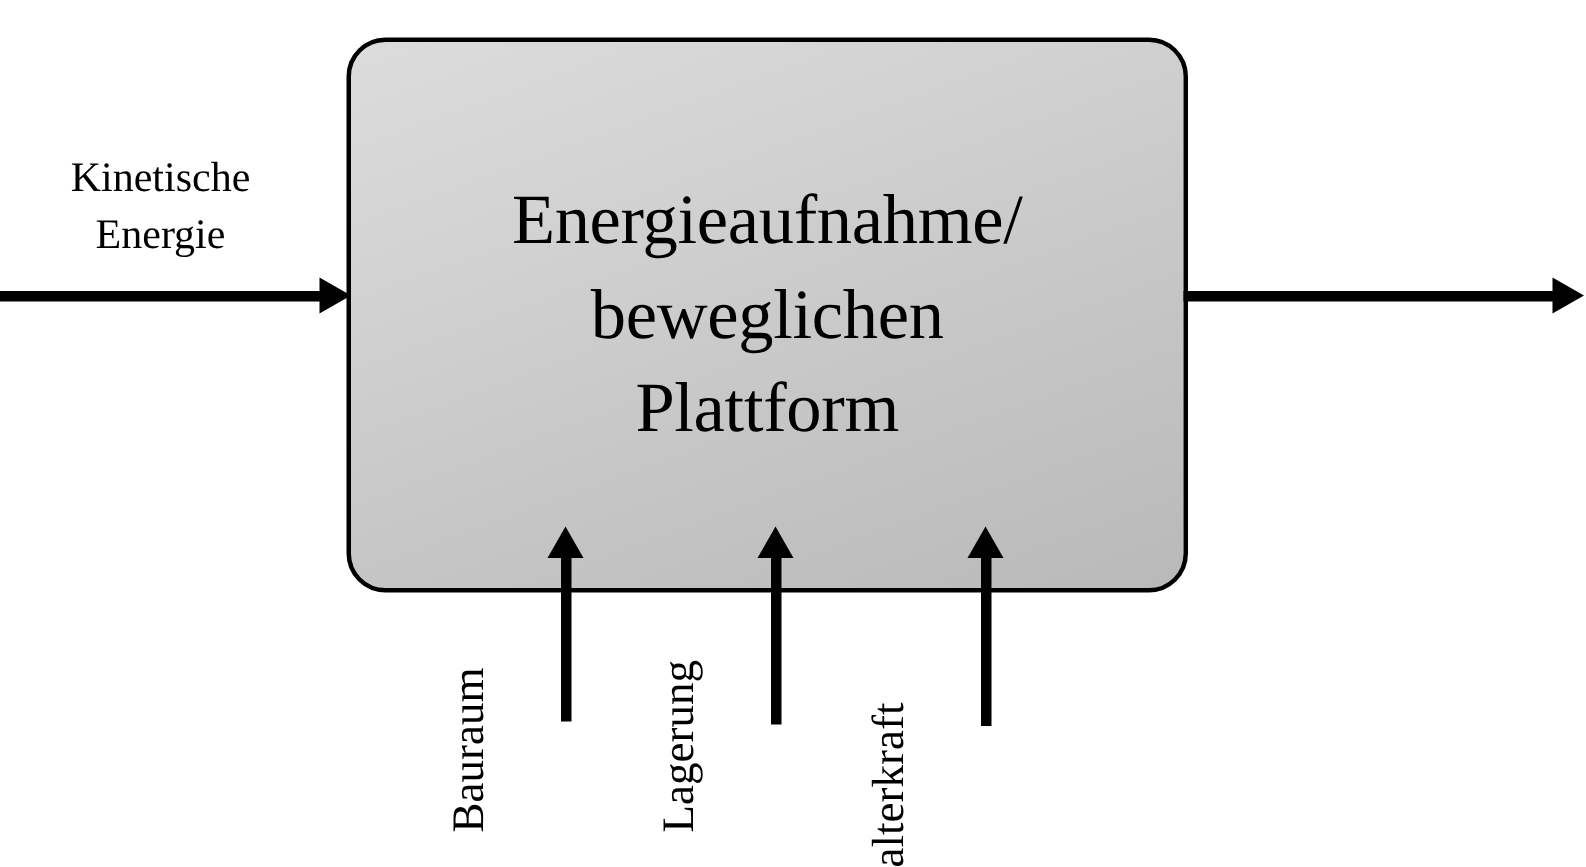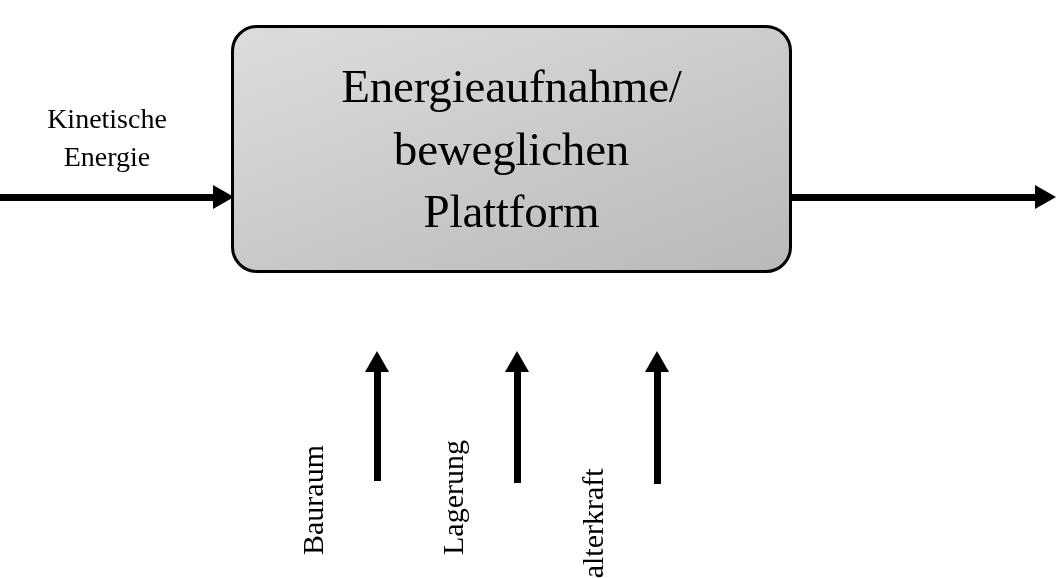--- a/index.html
+++ b/index.html
@@ -19,21 +19,21 @@
     overflow: hidden;
     font-family: Liberation Serif, serif;
   }
 
   
   .process-box {
     position: absolute;
     left: 231px;
     top: 25px;
     width: 561px;
-    height: 248px;
+    height: 370px;
     box-sizing: border-box;
     border: 3px solid #000000;
     border-radius: 26px;
     background: linear-gradient(160deg, #dcdcdc 0%, #d2d2d2 30%, #c6c6c6 62%, #b9b9b9 100%);
     display: flex;
     align-items: center;
     justify-content: center;
   }
   .process-box-label {
     font-size: 47px;

